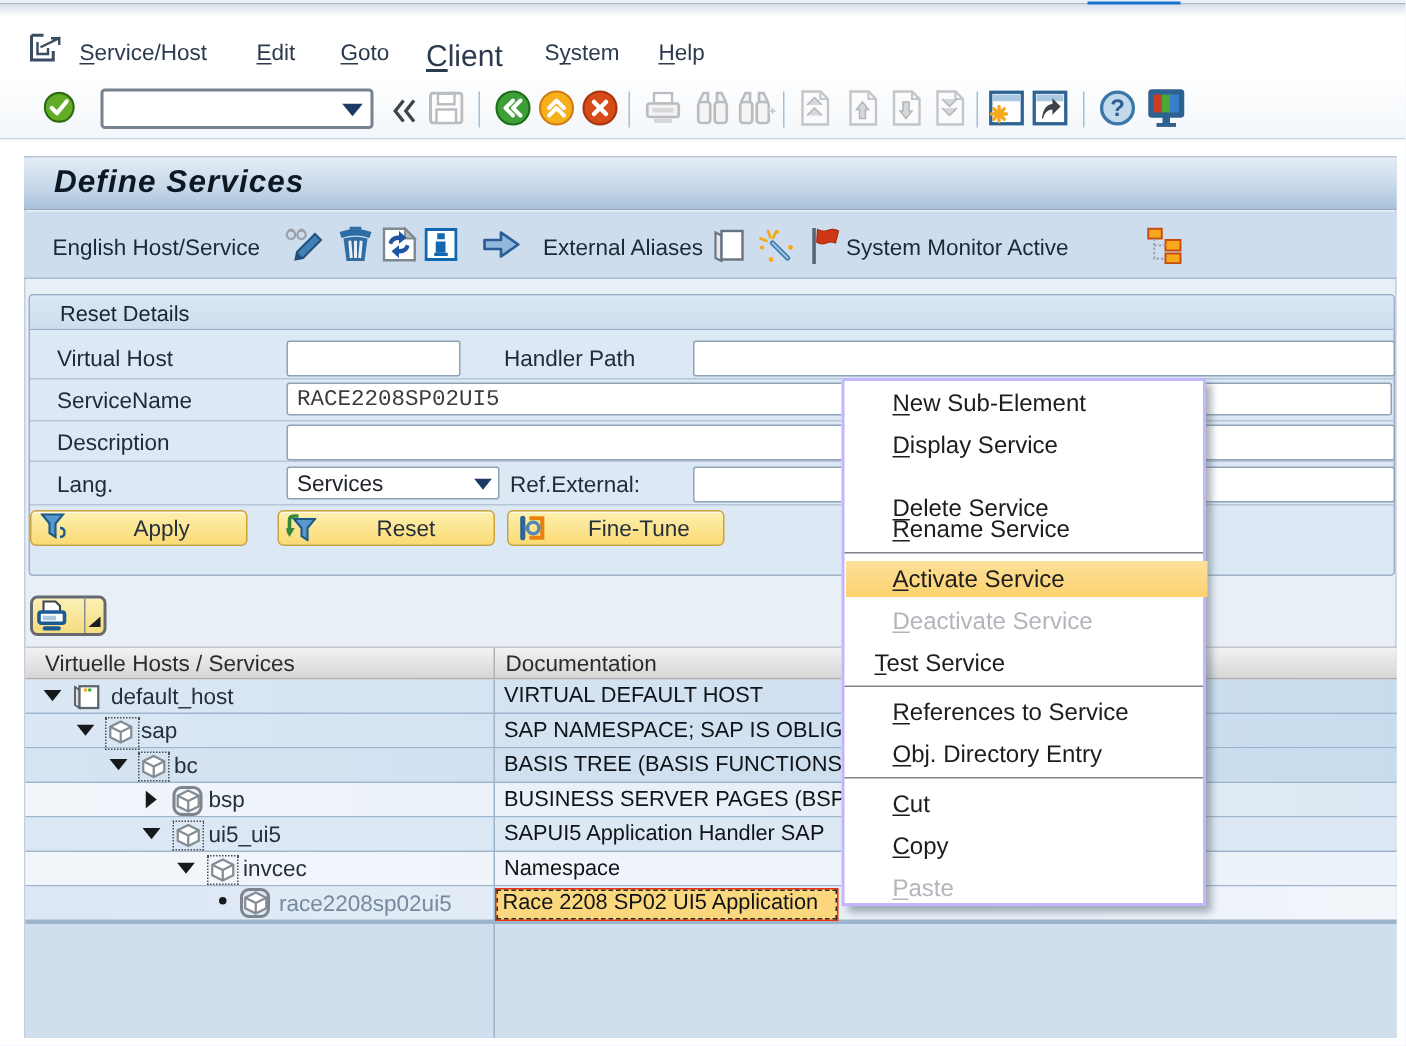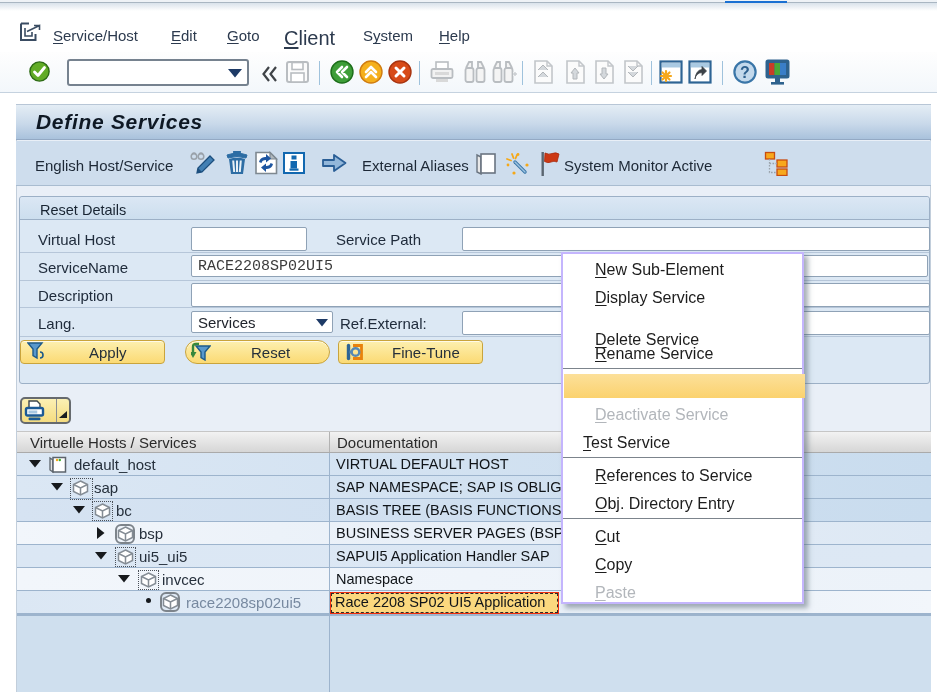--- a/index.html
+++ b/index.html
@@ -222,41 +222,41 @@
 <div id="groupbox" class="ab" style="left:19px;top:196px;width:911px;height:188px;background:#dce8f4;border:1px solid #9cb0c6;border-radius:3px;box-sizing:border-box;">
   <div class="ab" style="left:0;top:0;width:100%;height:23px;background:linear-gradient(#dbe7f4,#ccdeee);border-bottom:1px solid #9cb0c6;border-radius:3px 3px 0 0;box-sizing:border-box;"></div>
   <div class="ab" style="left:20px;top:5px;font-size:14.5px;color:#182432;">Reset Details</div>
 </div>
 <div class="rowline" style="top:252px;"></div>
 <div class="rowline" style="top:280px;"></div>
 <div class="rowline" style="top:307px;"></div>
 <div class="rowline" style="top:336px;"></div>
 <div class="lbl" style="left:38px;top:231px;">Virtual Host</div>
 <div class="fld" style="left:191px;top:227px;width:114px;height:22px;"></div>
-<div class="lbl" style="left:336px;top:231px;">Service Path</div>
+<div class="lbl" style="left:336px;top:231px;">Handler Path</div>
 <div class="fld" style="left:462px;top:227px;width:466px;height:22px;"></div>
 <div class="lbl" style="left:38px;top:259px;">ServiceName</div>
 <div class="fld" style="left:191px;top:255px;width:737px;height:22px;font-family:'Liberation Mono',monospace;font-size:15px;color:#3c3c3c;line-height:22px;padding-left:6px;box-sizing:border-box;">RACE2208SP02UI5</div>
 <div class="lbl" style="left:38px;top:287px;">Description</div>
 <div class="fld" style="left:191px;top:283px;width:737px;height:22px;"></div>
 <div class="lbl" style="left:38px;top:315px;">Lang.</div>
 <div class="fld" style="left:191px;top:311px;width:142px;height:22px;font-size:15px;color:#20242c;line-height:22px;padding-left:6px;box-sizing:border-box;">Services</div>
 <svg class="ab" style="left:316px;top:319px" width="12" height="8">
     <polygon points="0,0 12,0 6,7.5" fill="#1d3a66"></polygon>
   </svg>
 <div class="lbl" style="left:340px;top:315px;">Ref.External:</div>
 <div class="fld" style="left:462px;top:311px;width:466px;height:22px;"></div>
 <div class="ybtn" style="left:20px;top:340px;width:145px;">
     <span style="left:68px;">Apply</span>
   </div>
 <svg class="ab" style="left:27px;top:342px" width="20" height="19" viewBox="0 0 20 19">
   <polygon points="1,1 15,1 10,7 10,16 6,13.5 6,7" fill="#5898cc" stroke="#1d5a8a" stroke-width="1.4"></polygon>
   <path d="M13 10 Q16 10 16 13 Q16 16 13 16" fill="none" stroke="#1d5a8a" stroke-width="1.6"></path>
 </svg>
-<div class="ybtn" style="left:185px;top:340px;width:145px;border-radius:12px;">
+<div class="ybtn" style="left:185px;top:340px;width:145px;">
     <span style="left:65px;">Reset</span>
   </div>
 <svg class="ab" style="left:191px;top:342px" width="20" height="19" viewBox="0 0 20 19">
   <polygon points="5,4 19,4 14,10 14,18 10,15.5 10,10" fill="#5898cc" stroke="#1d5a8a" stroke-width="1.4"></polygon>
   <path d="M2 12 L2 5 Q2 2 5 2 L8 2" fill="none" stroke="#38883c" stroke-width="2.4"></path>
   <polygon points="2,16 5.5,10 -1.5,10" fill="#38883c"></polygon>
 </svg>
 <div class="ybtn" style="left:338px;top:340px;width:145px;">
     <span style="left:53px;">Fine-Tune</span>
   </div>
@@ -371,20 +371,21 @@
 <div class="ab" style="left:331px;top:593px;width:227px;height:20px;border:1px dashed #2a2a2a;box-sizing:border-box;"></div>
 <div class="ab" style="left:335px;top:594px;font-size:14.5px;color:#101418;white-space:nowrap;">Race 2208 SP02 UI5 Application</div>
 
 <div id="ctxmenu" class="ab" style="left:561px;top:252px;width:243px;height:352px;background:#ffffff;border:2px solid #c4b5fd;box-shadow:4px 4px 5px rgba(80,95,110,0.5);box-sizing:border-box;">
   <div class="mi" style="top:2px;"><u>N</u>ew Sub-Element</div>
   <div class="mi" style="top:30px;"><u>D</u>isplay Service</div>
   <div class="mi" style="top:72px;"><u>D</u>elete Service</div>
   <div class="mi" style="top:86px;"><u>R</u>ename Service</div>
   <div class="msep" style="top:114px;"></div>
   <div class="ab" style="left:1px;top:120px;width:241px;height:24px;background:linear-gradient(#fce09a,#fbd26e);"></div>
+  <div class="mi" style="top:119px;"><u>A</u>ctivate Service</div>
   <div class="mi mid" style="top:147px;"><u>D</u>eactivate Service</div>
   <div class="mi" style="top:175px;padding-left:20px;"><u>T</u>est Service</div>
   <div class="msep" style="top:203px;"></div>
   <div class="mi" style="top:208px;"><u>R</u>eferences to Service</div>
   <div class="mi" style="top:236px;"><u>O</u>bj. Directory Entry</div>
   <div class="msep" style="top:264px;"></div>
   <div class="mi" style="top:269px;"><u>C</u>ut</div>
   <div class="mi" style="top:297px;"><u>C</u>opy</div>
   <div class="mi mid" style="top:325px;"><u>P</u>aste</div>
 </div>

